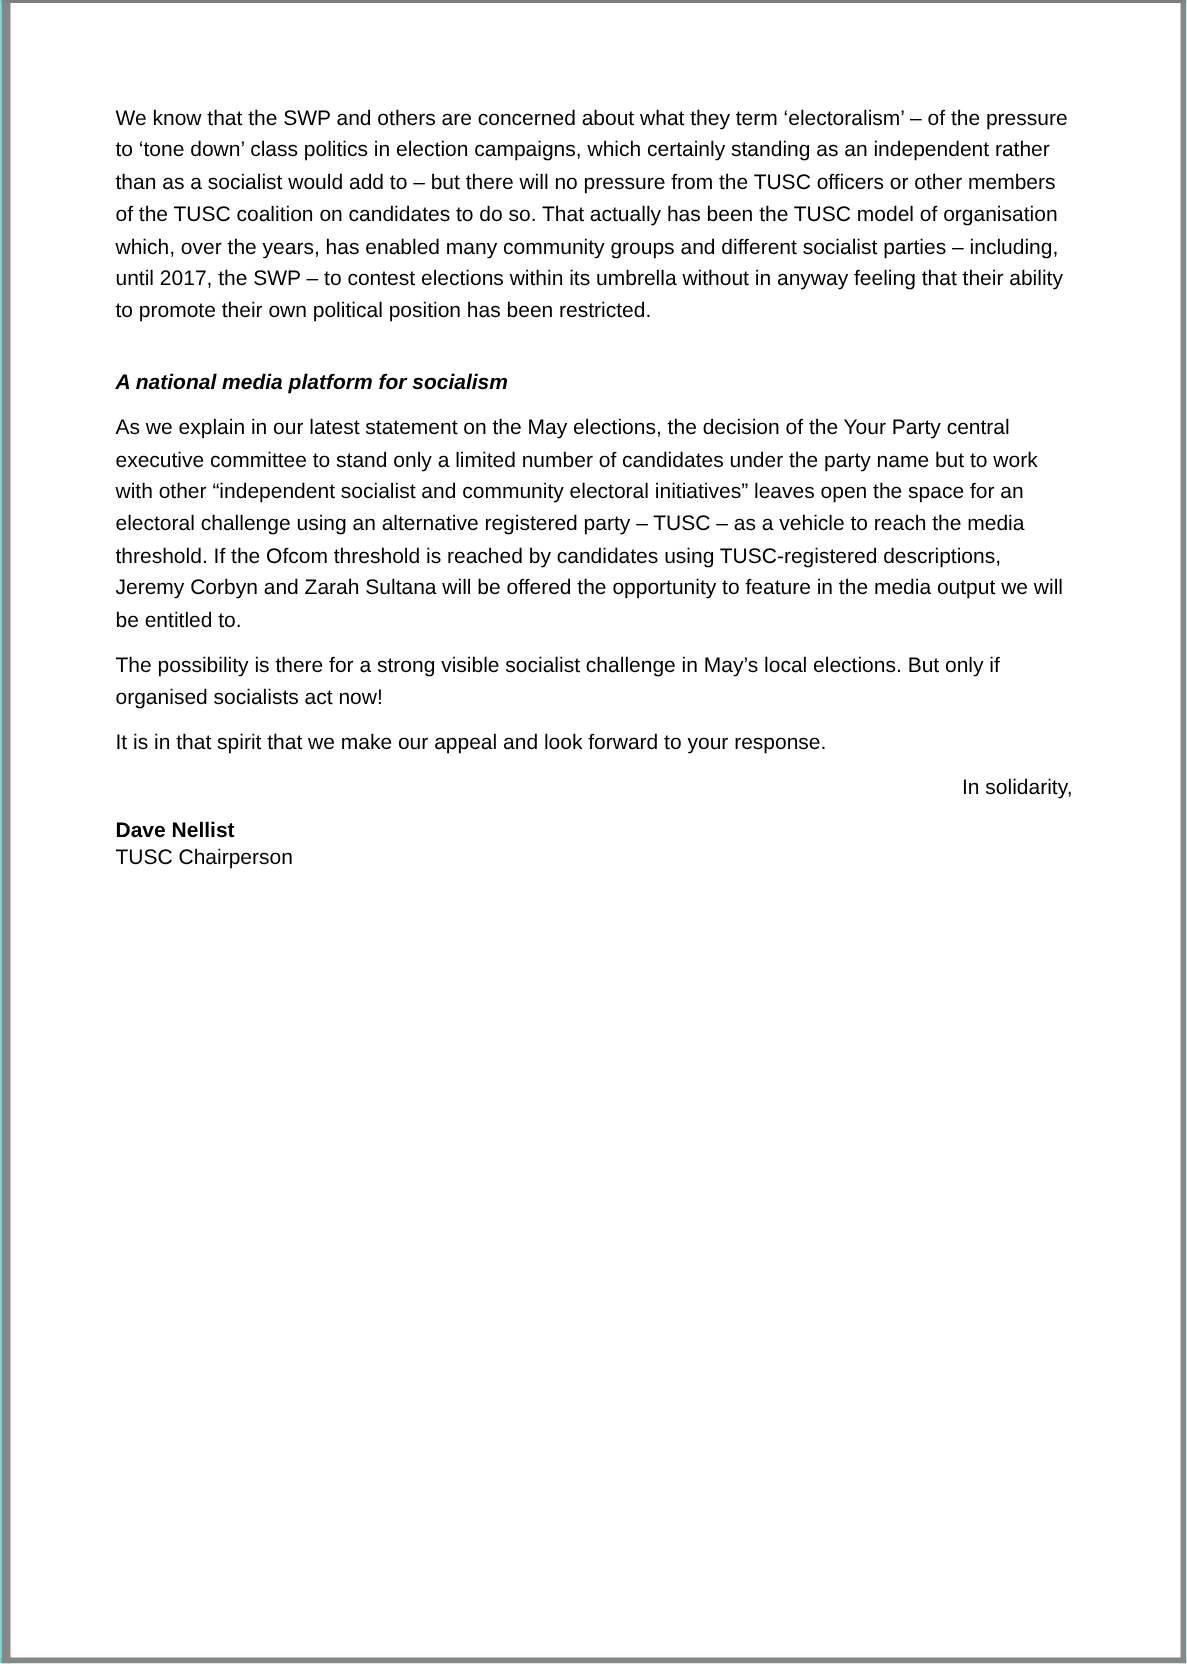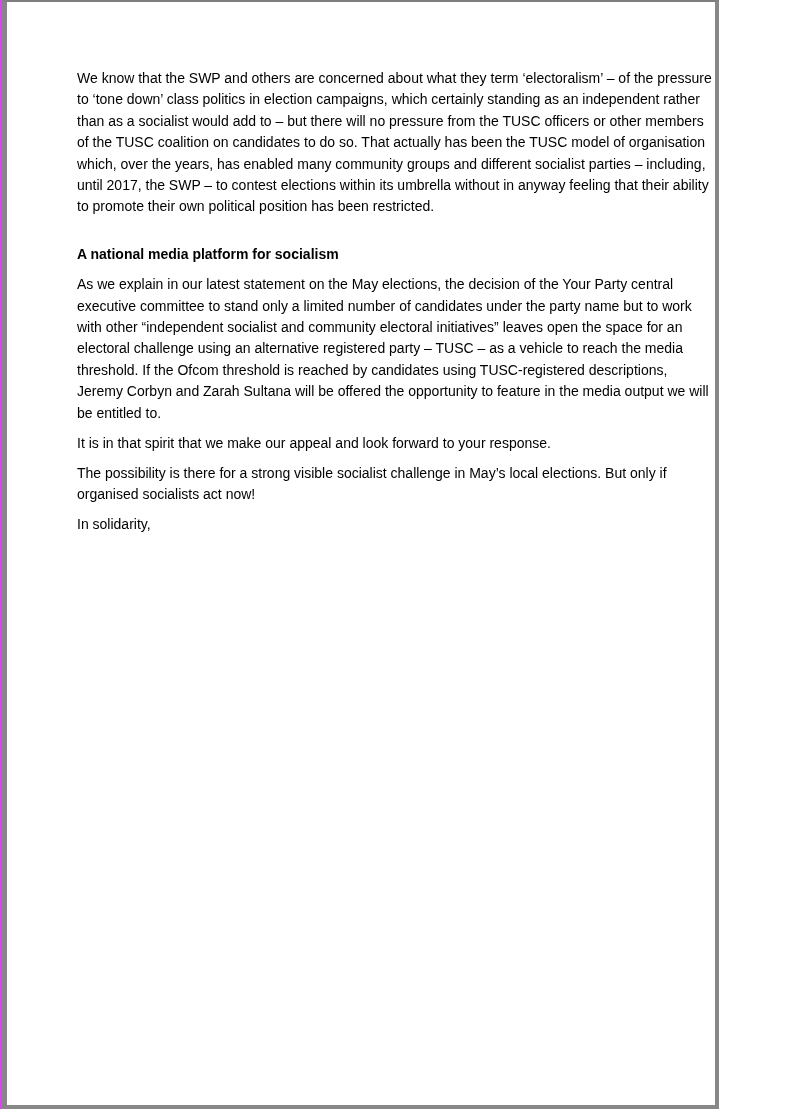--- a/index.html
+++ b/index.html
@@ -2,23 +2,23 @@
 <html><head>
 <meta charset="utf-8">
 <style>
   html, body {
     margin: 0;
     padding: 0;
     background: #ffffff;
   }
   .screen {
     position: relative;
-    width: 719px;
+    width: 791px;
     height: 1109px;
-    background: #d946ef;
+    background: #5eead4;
     overflow: hidden;
     font-family: "Liberation Sans", sans-serif;
   }
   .page-frame {
     position: absolute;
     top: 0;
     left: 1px;
     right: 0;
     bottom: 0;
     border-top: 2px solid #7e7e7e;
@@ -39,23 +39,25 @@
     line-height: 21.4px;
   }
   .content p {
     margin: 0 0 8.5px 0;
   }
   .section-heading {
     font-weight: bold;
     margin: 26px 0 9px 0;
     font-size: 14px;
     line-height: 21.4px;
+    font-style: italic;
   }
   .closing {
     margin-bottom: 9px;
+    text-align: right;
   }
   .sig-block {
     margin: 4px 0 6px 0;
     line-height: 18px;
   }
   .sig-name {
     font-weight: bold;
   }
 </style>
 </head>
@@ -65,22 +67,26 @@
   <div class="page-frame"></div>
   <div class="content">
 
     <p>We know that the SWP and others are concerned about what they term ‘electoralism’ – of the pressure to ‘tone down’ class politics in election campaigns, which certainly standing as an independent rather than as a socialist would add to – but there will no pressure from the TUSC officers or other members of the TUSC coalition on candidates to do so. That actually has been the TUSC model of organisation which, over the years, has enabled many community groups and different socialist parties – including, until 2017, the SWP – to contest elections within its umbrella without in anyway feeling that their ability to promote their own political position has been restricted.</p>
 
     <div class="section-heading">A national media platform for socialism</div>
 
 
     <p>As we explain in our latest statement on the May elections, the decision of the Your Party central executive committee to stand only a limited number of candidates under the party name but to work with other “independent socialist and community electoral initiatives” leaves open the space for an electoral challenge using an alternative registered party – TUSC – as a vehicle to reach the media threshold. If the Ofcom threshold is reached by candidates using TUSC-registered descriptions, Jeremy Corbyn and Zarah Sultana will be offered the opportunity to feature in the media output we will be entitled to.</p>
 
+    <p>The possibility is there for a strong visible socialist challenge in May’s local elections. But only if organised socialists act now!</p>
+
     <p>It is in that spirit that we make our appeal and look forward to your response.</p>
-
-    <p>The possibility is there for a strong visible socialist challenge in May’s local elections. But only if organised socialists act now!</p>
 
     <p class="closing">In solidarity,</p>
 
+    <div class="sig-block">
+      <div class="sig-name">Dave Nellist</div>
+      <div class="sig-role">TUSC Chairperson</div>
+    </div>
 
 
   </div>
 </div>
 
 </body></html>

